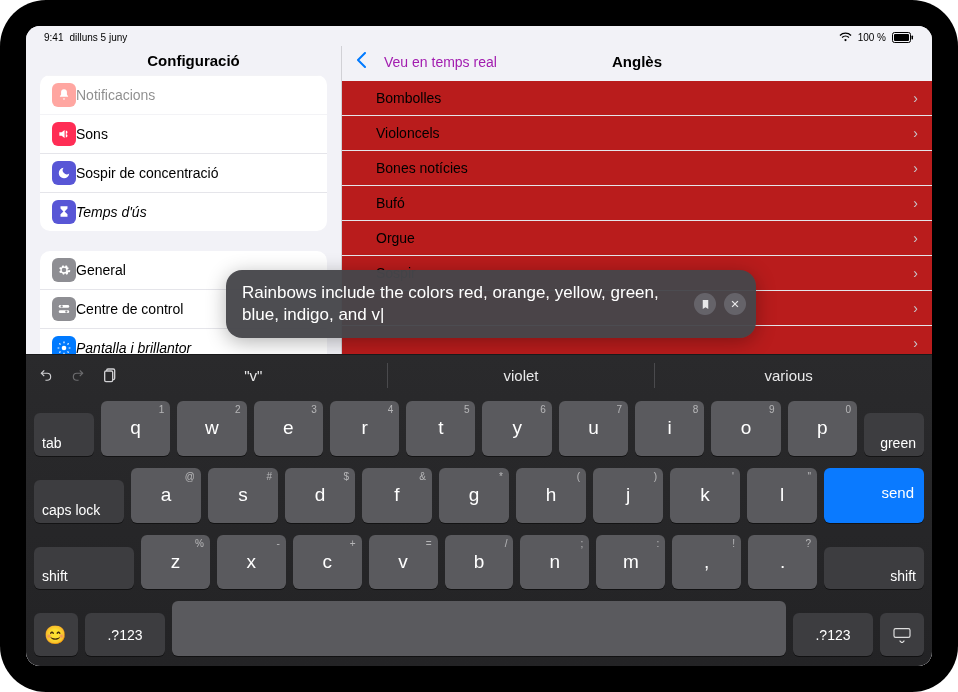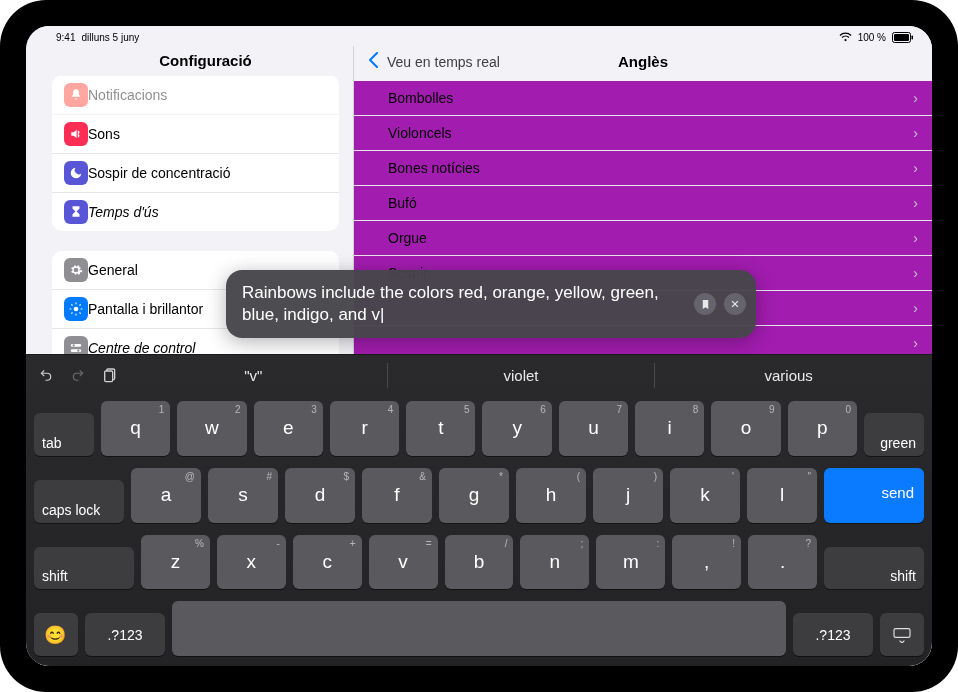--- a/index.html
+++ b/index.html
@@ -9,24 +9,23 @@
 .device {
   width: 958px; height: 692px;
   background: #000;
   border-radius: 46px;
   padding: 26px;
   position: relative;
 }
 .screen {
   width: 100%; height: 100%;
   background: #f2f2f7;
-  border-radius: 23px;
+  border-radius: 14px;
   overflow: hidden;
   position: relative;
-  padding-left: 12px;
 }
 
 
 .statusbar {
   height: 20px;
   display: flex;
   align-items: center;
   justify-content: space-between;
   padding: 2px 18px 0 18px;
   font-size: 10px;
@@ -55,26 +54,26 @@
   width: 24px; height: 24px; border-radius: 6px; display: flex;
   align-items: center; justify-content: center; color: #fff; flex-shrink: 0;
 }
 
 
 .detail { flex: 1; background: #f2f2f7; display: flex; flex-direction: column; }
 .detail-header {
   display: flex; align-items: center; padding: 6px 14px 10px;
   position: relative;
 }
-.back-link { color: #404040; font-size: 14px; display: flex; align-items: center; gap: 9px; }
+.back-link { color: #a21caf; font-size: 14px; display: flex; align-items: center; gap: 18px; }
 .detail-title {
   position: absolute; left: 0; right: 0; text-align: center;
   font-weight: 600; font-size: 15px; pointer-events: none;
 }
-.detail-list { background: #a21caf; margin: 0 0 0 0; }
+.detail-list { background: #b91c1c; margin: 0 0 0 0; }
 .detail-row {
   display: flex; align-items: center; justify-content: space-between;
   padding: 9px 14px 9px 34px; border-bottom: 0.5px solid #e5e5ea;
   font-size: 14px; color: #000;
 }
 .chev { color: #c7c7cc; font-size: 14px; }
 
 
 .input-bubble {
   position: absolute;
@@ -217,48 +216,48 @@
         <div class="list-group">
           <div class="list-row">
             <span class="iconbox" style="background:#8e8e93">
               <svg width="14" height="14" viewBox="0 0 24 24" fill="#fff">
                   <path d="M12 8a4 4 0 100 8 4 4 0 000-8zm9 4l2 1-1 3-2-.5a7 7 0 01-1.5 1.5l.5 2-3 1-1-2h-2l-1 2-3-1 .5-2A7 7 0 017 16.5L5 17l-1-3 2-1v-2l-2-1 1-3 2 .5A7 7 0 018.5 7L8 5l3-1 1 2h2l1-2 3 1-.5 2A7 7 0 0117 7.5l2-.5 1 3-2 1v2z"></path>
                 </svg>
             </span>
             <span>General</span>
           </div>
           <div class="list-row">
+            <span class="iconbox" style="background:#8e8e93">
+              <svg width="14" height="14" viewBox="0 0 24 24" fill="#fff">
+                  <rect x="3" y="5" width="18" height="5" rx="2.5"></rect>
+                  <rect x="3" y="14" width="18" height="5" rx="2.5"></rect>
+                  <circle cx="8" cy="7.5" r="2" fill="#8e8e93"></circle>
+                  <circle cx="16" cy="16.5" r="2" fill="#8e8e93"></circle>
+                </svg>
+            </span>
+            <span>Centre de control</span>
+          </div>
+          <div class="list-row">
             <span class="iconbox" style="background:#007aff">
               <svg width="14" height="14" viewBox="0 0 24 24" fill="#fff">
                   <circle cx="12" cy="12" r="4"></circle>
                   <g stroke="#fff" stroke-width="2">
                     <line x1="12" y1="1" x2="12" y2="4"></line>
                     <line x1="12" y1="20" x2="12" y2="23"></line>
                     <line x1="1" y1="12" x2="4" y2="12"></line>
                     <line x1="20" y1="12" x2="23" y2="12"></line>
                     <line x1="4" y1="4" x2="6" y2="6"></line>
                     <line x1="18" y1="18" x2="20" y2="20"></line>
                     <line x1="4" y1="20" x2="6" y2="18"></line>
                     <line x1="18" y1="6" x2="20" y2="4"></line>
                   </g>
                 </svg>
             </span>
             <span>Pantalla i brillantor</span>
           </div>
-          <div class="list-row">
-            <span class="iconbox" style="background:#8e8e93">
-              <svg width="14" height="14" viewBox="0 0 24 24" fill="#fff">
-                  <rect x="3" y="5" width="18" height="5" rx="2.5"></rect>
-                  <rect x="3" y="14" width="18" height="5" rx="2.5"></rect>
-                  <circle cx="8" cy="7.5" r="2" fill="#8e8e93"></circle>
-                  <circle cx="16" cy="16.5" r="2" fill="#8e8e93"></circle>
-                </svg>
-            </span>
-            <span>Centre de control</span>
-          </div>
         </div>
       </div>
 
       <div class="detail">
         <div class="detail-header">
           <div class="back-link">
             <span>
               <svg width="10" height="16" viewBox="0 0 10 16">
                   <path d="M9 1L2 8l7 7" stroke="#007aff" stroke-width="2" fill="none" stroke-linecap="round" stroke-linejoin="round"></path>
                 </svg>

